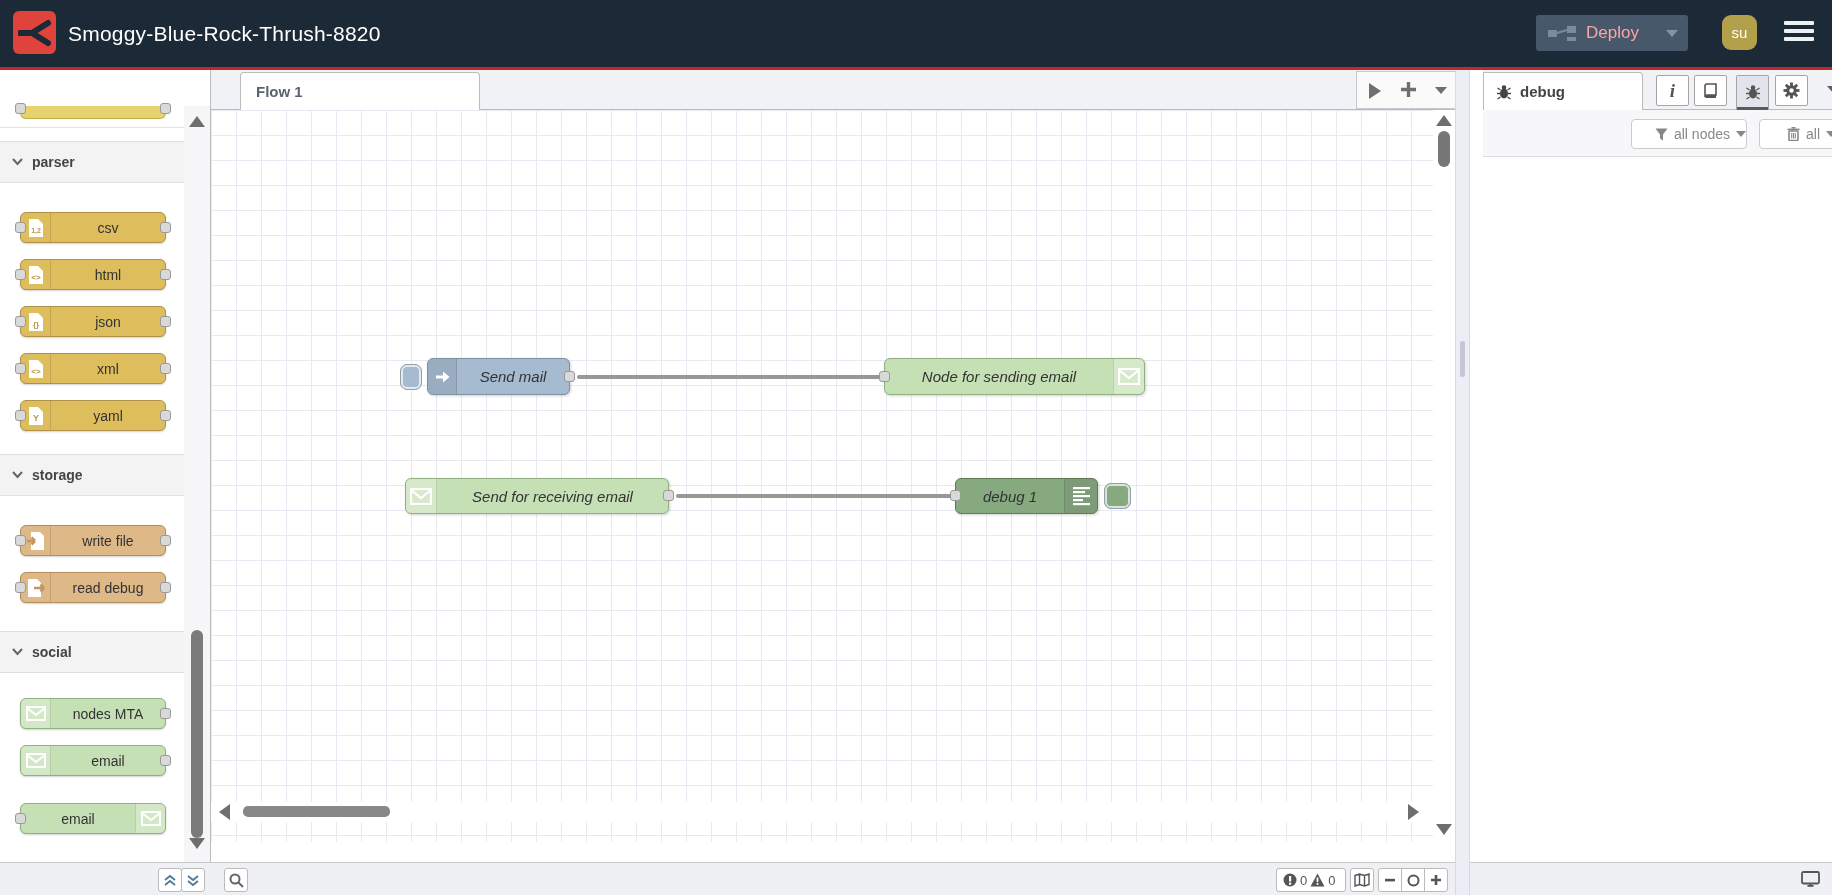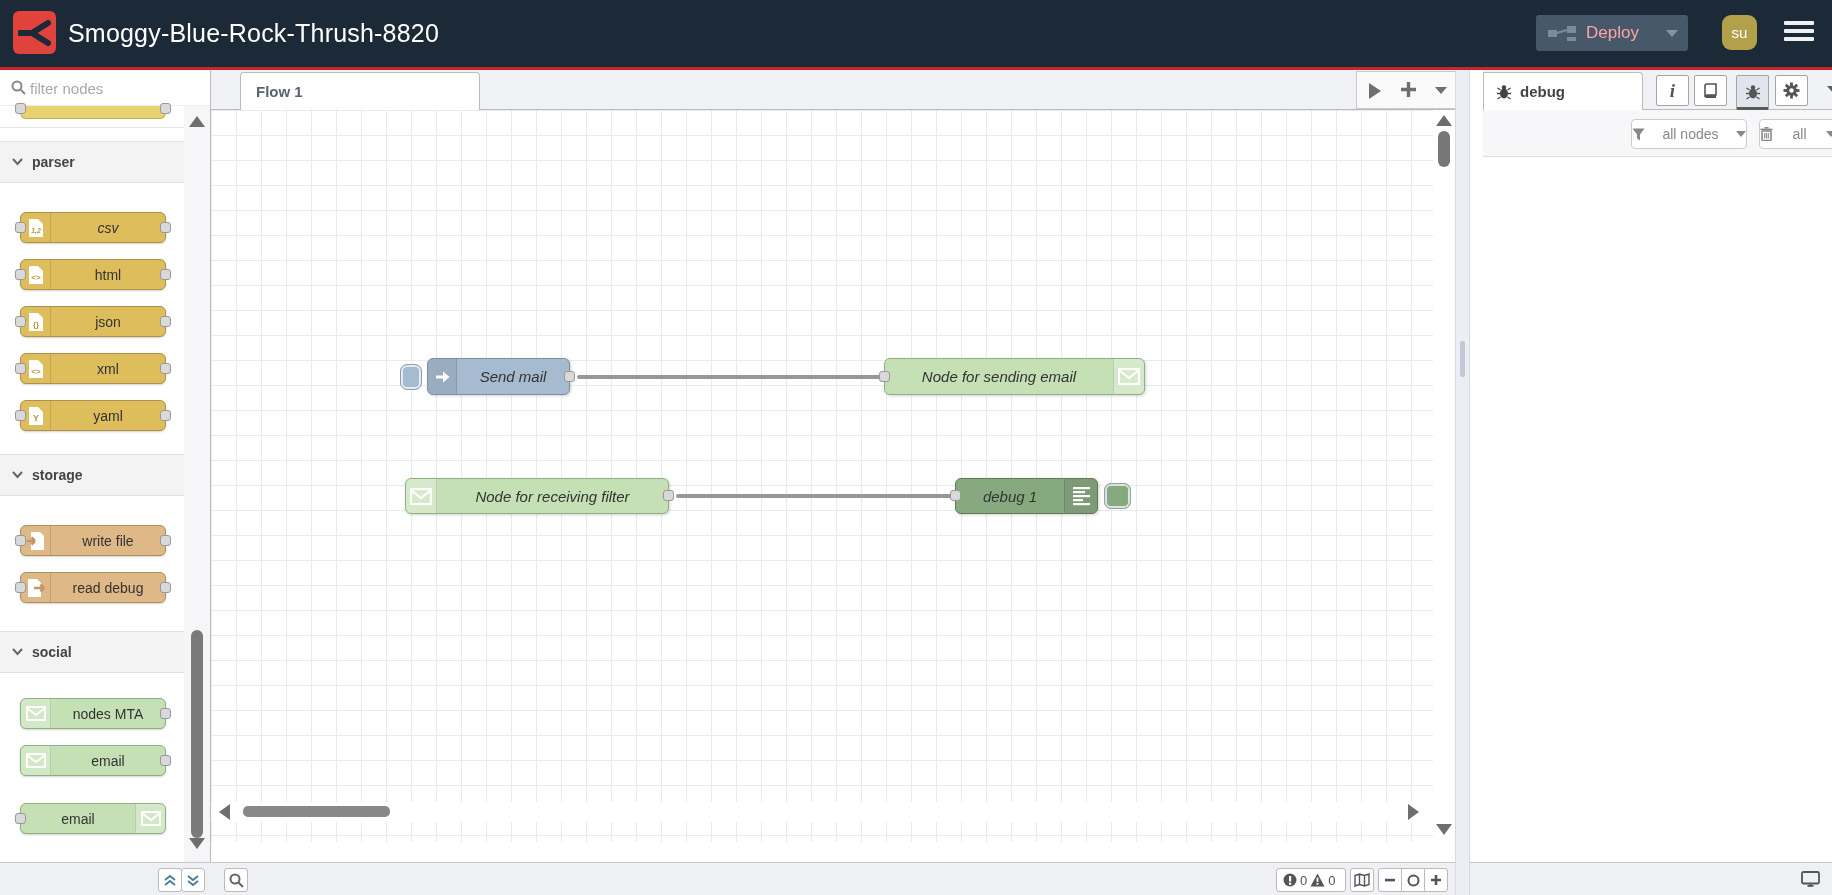--- a/index.html
+++ b/index.html
@@ -6,21 +6,21 @@
   html,body { width:1832px; height:895px; overflow:hidden; background:#fff;
               font-family:"Liberation Sans", sans-serif; }
   #app { position:relative; width:1832px; height:895px; }
 
   
   #header { position:absolute; left:0; top:0; width:1832px; height:70px;
             background:#1c2a38; border-bottom:3px solid #c3272e; }
   #logo { position:absolute; left:13px; top:11px; width:43px; height:43px;
           background:#e0433c; border-radius:6px; display:flex; align-items:center; justify-content:center; }
   #app-title { position:absolute; left:68px; top:0; height:85px; line-height:67px;
-               color:#fff; font-size:25px; font-weight:400; letter-spacing:.2px; }
+               color:#fff; font-size:21px; font-weight:400; letter-spacing:.2px; }
   #deploy-btn { position:absolute; left:1536px; top:15px; width:152px; height:36px;
                 background:#47586a; border-radius:3px; display:flex; align-items:center; }
   #deploy-btn .dicon { margin-left:12px; }
   #deploy-btn .dlabel { color:#fca5a5; font-size:17px; margin-left:10px; }
   #deploy-btn .dcaret { position:absolute; right:10px; top:15px; width:0; height:0;
                         border-left:6px solid transparent; border-right:6px solid transparent;
                         border-top:7px solid #8494a2; }
   #avatar { position:absolute; left:1722px; top:15px; width:35px; height:35px;
             background:#b2a04b; border-radius:9px; color:#fff; font-size:15px;
             display:flex; align-items:center; justify-content:center; }
@@ -147,21 +147,21 @@
   .sb-iconbtn { position:absolute; top:5px; width:33px; height:31px; background:#fff;
                 border:1px solid #a5a5a5; border-radius:2px;
                 display:flex; align-items:center; justify-content:center; }
   .sb-iconbtn.active { background:#e2e4ec; height:35px; border-bottom:3px solid #5a5a5a; }
   #sb-caret { position:absolute; left:344px; top:16px; width:0; height:0;
               border-left:6px solid transparent; border-right:6px solid transparent;
               border-top:7px solid #5f5f5f; }
   #sb-toolbar { position:absolute; left:0; top:40px; width:362px; height:47px;
                 background:#f7f7f9; border-bottom:1px solid #ddd; }
   .sb-toolbtn { position:absolute; top:9px; height:30px; background:#fff; border:1px solid #ccc;
-                border-radius:4px; display:flex; align-items:center; justify-content:space-between;
+                border-radius:4px; display:flex; align-items:center; justify-content:flex-end;
                 gap:6px; color:#888; font-size:14px; }
   .sb-toolbtn .tcaret { width:0; height:0; border-left:5px solid transparent;
                         border-right:5px solid transparent; border-top:6px solid #888; }
   #sb-body { position:absolute; left:0; top:87px; width:362px; height:705px; background:#fff; }
 
   .info-i { font-family:"Liberation Serif", serif; font-style:italic; font-weight:bold;
             font-size:19px; color:#555; }
   .dbl-chevron { color:#4e7a96; }
 </style>
 </head>
@@ -189,47 +189,40 @@
     <div id="avatar">su</div>
     <div id="hamburger">
       <span></span>
         <span></span>
         <span></span>
     </div>
   </div>
 
   <div id="palette">
 
-    <div id="palette-search">
-      <svg width="15" height="15" viewBox="0 0 15 15">
-        <circle cx="6" cy="6" r="4.5" fill="none" stroke="#888" stroke-width="2"></circle>
-        <path d="M9.5 9.5 L14 14" stroke="#888" stroke-width="2"></path>
-      </svg>
-      <input type="text" placeholder="filter nodes" style="">
-    </div>
 
     <div id="palette-scrolltrack"></div>
     <div class="scroll-arrow arr-up" style="left:189px; top:46px;"></div>
     <div class="scroll-arrow arr-down" style="left:189px; top:768px;"></div>
     <div id="pal-thumb"></div>
 
     <div id="partial-node">
       <span class="port port-left"></span>
       <span class="port port-right"></span>
     </div>
     <div class="pal-divider" style="top:57px;"></div>
 
     <div class="pal-cat" style="top:71px;">
       <svg width="11" height="8" viewBox="0 0 11 8">
         <path d="M1 1 L5.5 6 L10 1" stroke="#666" stroke-width="2" fill="none"></path>
       </svg>
       <span class="cat-label">parser</span>
     </div>
 
-    <div class="pnode n-yellow" style="top:142px;font-style:italic;">
+    <div class="pnode n-yellow" style="top:142px;">
       <span class="chip chip-left">
         <svg width="16" height="20" viewBox="0 0 16 20">
             <path d="M1 1 H10 L15 6 V19 H1 Z" fill="#fff"></path>
             <text x="8" y="15" font-size="7" font-weight="bold" fill="#b5973f" text-anchor="middle">1,2</text>
           </svg>
       </span>
       <span class="plabel lbl-after-left">csv</span>
       <span class="port port-left"></span>
       <span class="port port-right"></span>
     </div>
@@ -405,21 +398,21 @@
         <span class="port port-left"></span>
       </div>
 
       <div class="cnode" style="left:194px; top:368px; width:264px; height:36px; background:#c5e0b4; border:1px solid #8fb181;">
         <span class="cchip chip-left" style="background:rgba(255,255,255,.3);">
           <svg width="22" height="17" viewBox="0 0 22 17">
               <rect x="1" y="1" width="20" height="15" fill="none" stroke="#fff" stroke-width="2.2"></rect>
               <path d="M1 2 L11 10 L21 2" fill="none" stroke="#fff" stroke-width="2.2"></path>
             </svg>
         </span>
-        <span class="clabel" style="left:31px; right:0;">Node for receiving filter</span>
+        <span class="clabel" style="left:31px; right:0;">Send for receiving email</span>
         <span class="port port-right"></span>
       </div>
       <div class="wire" style="left:465px; top:384px; width:276px;"></div>
       <div class="cnode" style="left:744px; top:368px; width:143px; height:36px; background:#87a980; border:1px solid #617a55;">
         <span class="clabel" style="left:0; right:33px;">debug 1</span>
         <span class="cchip chip-right" style="width:33px; background:rgba(0,0,0,.08);">
           <svg width="17" height="20" viewBox="0 0 17 20">
             <rect x="0" y="1" width="17" height="2.2" fill="#fff"></rect>
             <rect x="0" y="5" width="12" height="2.2" fill="#fff"></rect>
             <rect x="0" y="9" width="17" height="2.2" fill="#fff"></rect>

